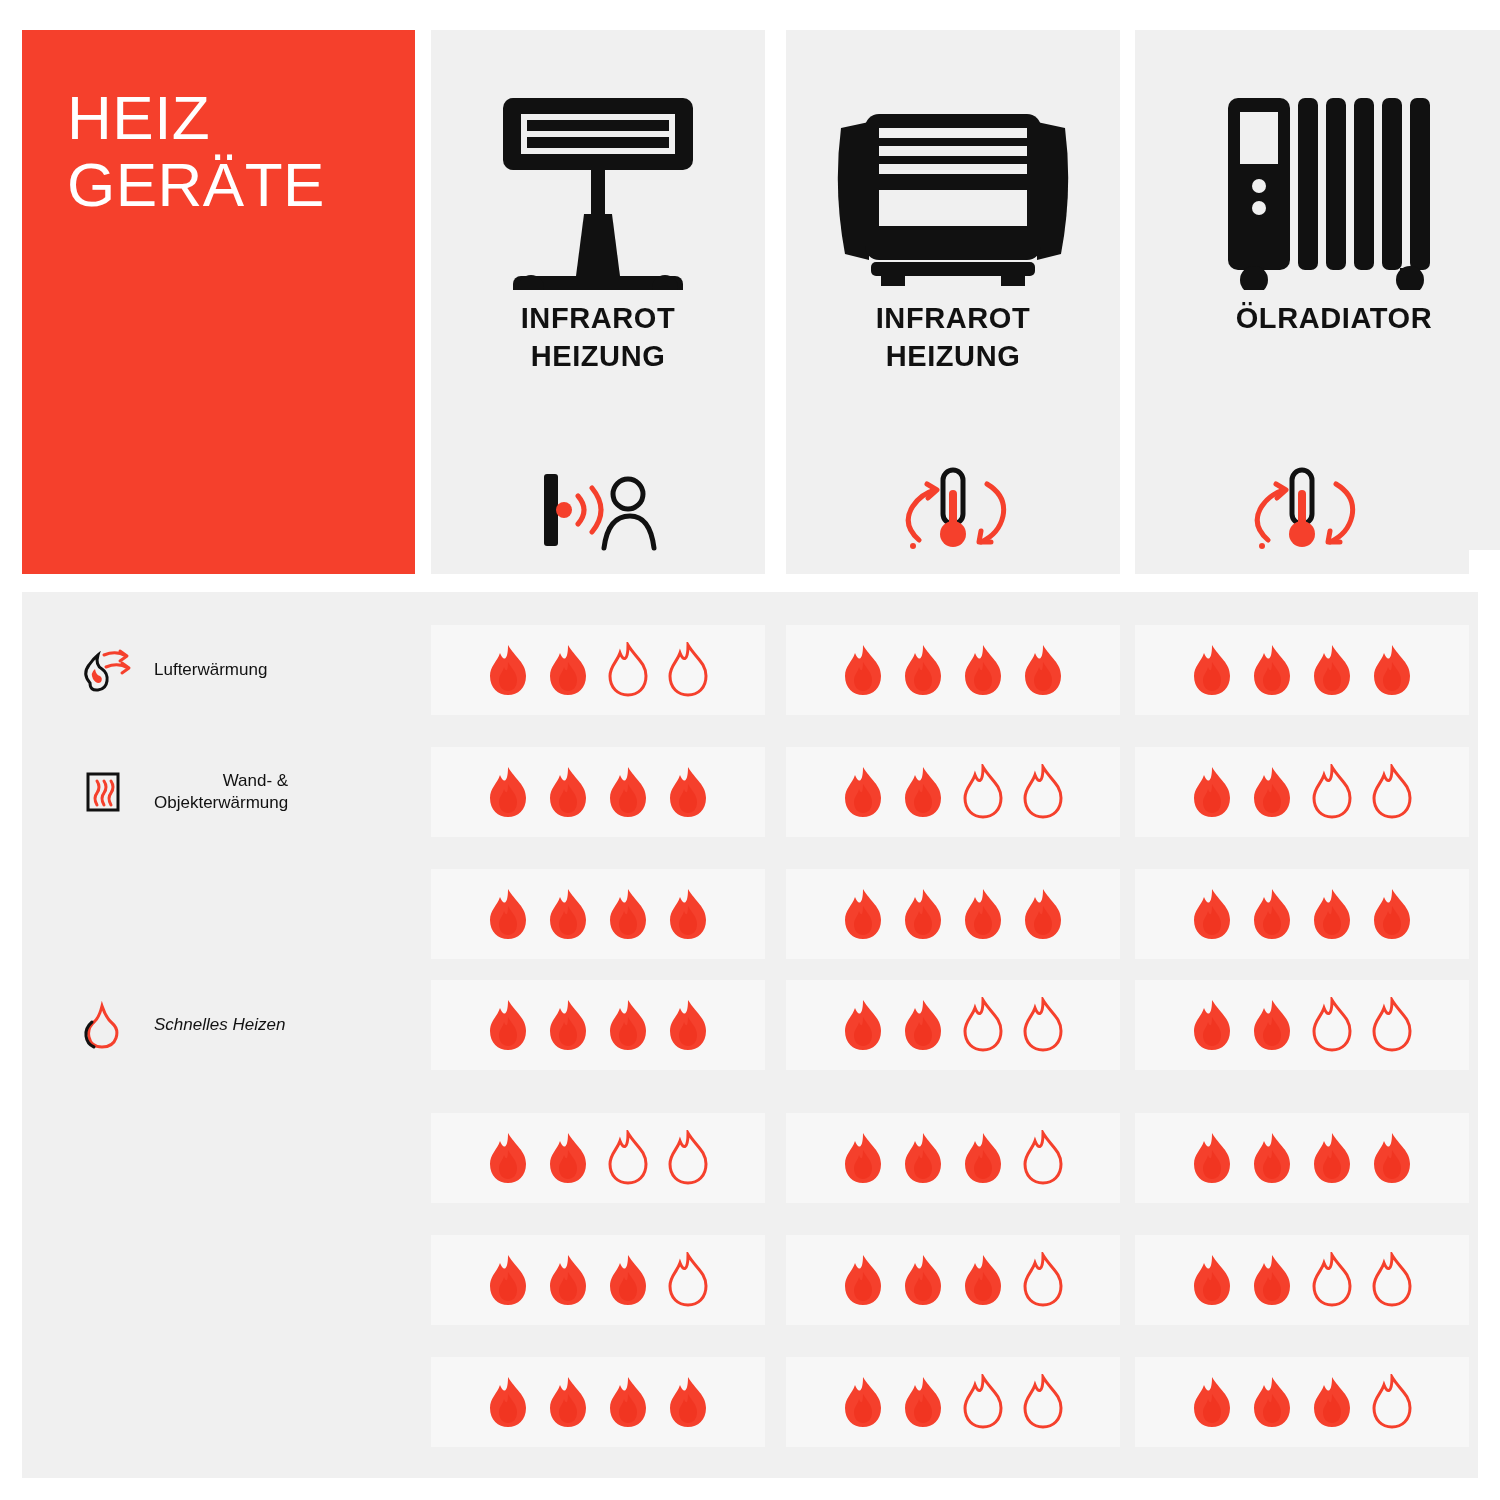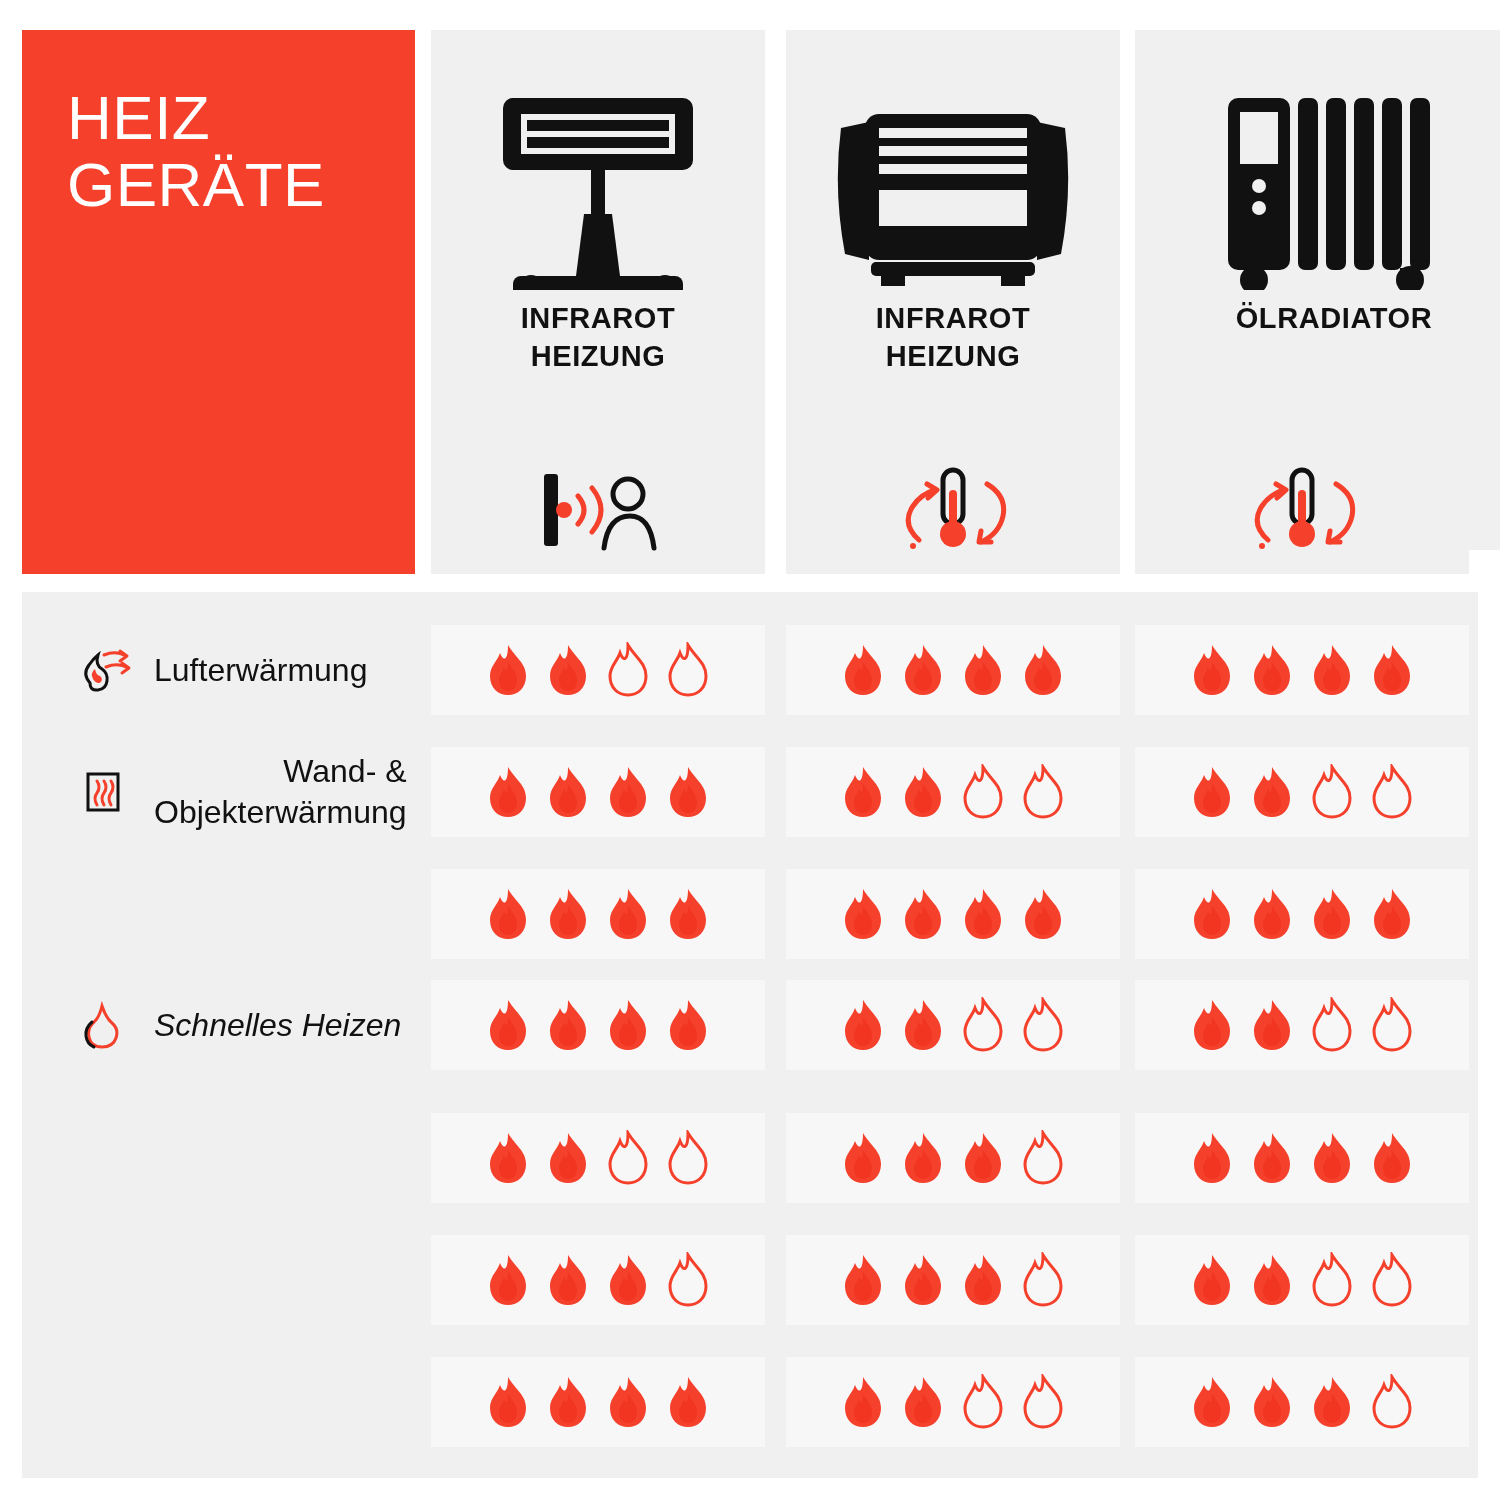--- a/index.html
+++ b/index.html
@@ -124,21 +124,21 @@
   }
   .rowlabel .ic {
     width: 62px;
     height: 62px;
     flex: 0 0 62px;
     display: flex;
     align-items: center;
     justify-content: center;
   }
   .rowlabel .lbl {
-    font-size: 32px;
+    font-size: 17px;
     color: #111111;
     line-height: 1.28;
     white-space: pre-line;
   }
   .cell {
     position: absolute;
     top: 7px;
     width: 334px;
     height: 90px;
     background: #F7F7F7;

